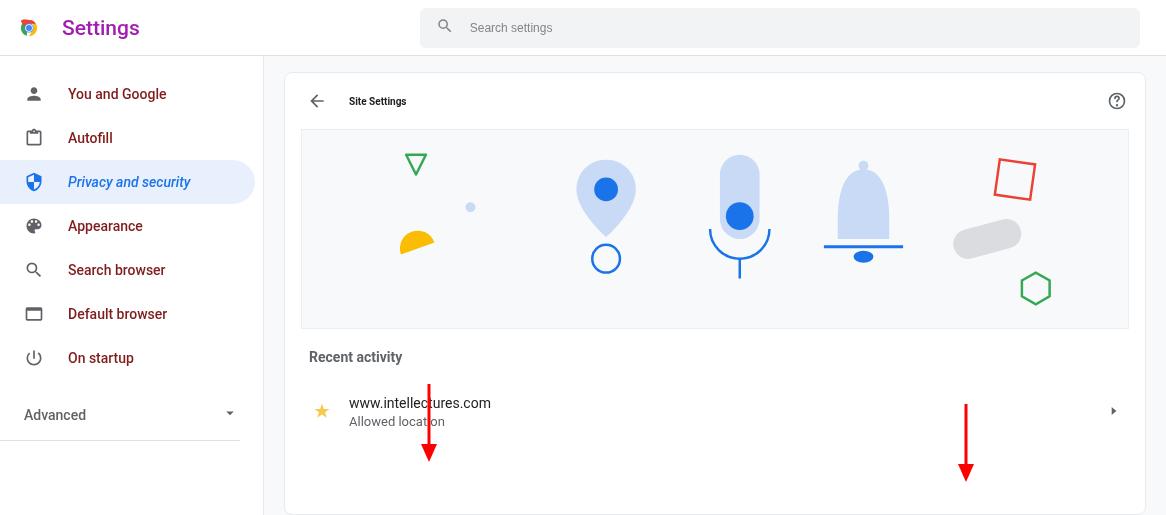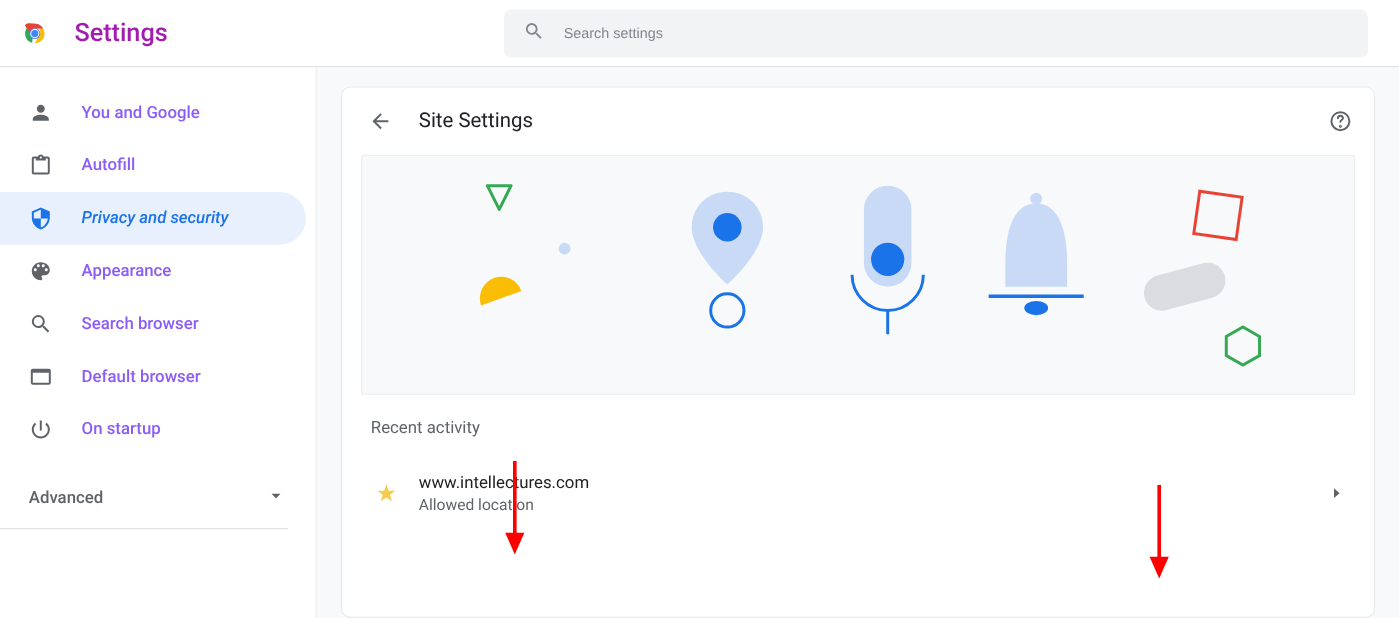--- a/index.html
+++ b/index.html
@@ -15,35 +15,35 @@
     
     .body { display: flex; height: calc(100% - 56px); }
     
     .sidebar { width: 264px; padding-top: 16px; border-right: 1px solid #e8eaed; }
     .sidebar-item { display: flex; align-items: center; height: 44px; padding: 0 24px; cursor: pointer; border-radius: 0 22px 22px 0; margin-right: 8px; }
     .sidebar-item.active { background: #e8f0fe; }
     .sidebar-item.active .sidebar-label { color: #1a73e8; font-weight: 500; font-style: italic; }
     .sidebar-item.active svg { fill: #1a73e8; }
     .sidebar-icon { width: 20px; height: 20px; margin-right: 24px; display: flex; align-items: center; justify-content: center; }
     .sidebar-icon svg { fill: #5f6368; }
-    .sidebar-label { font-size: 14px; color: #8b5cf6; font-weight: 500; }
+    .sidebar-label { font-size: 14px; color: #7f1d1d; font-weight: 500; }
     .sidebar-advanced { display: flex; align-items: center; justify-content: space-between; height: 44px; padding: 0 24px 0 24px; cursor: pointer; margin-top: 12px; border-top: 1px solid transparent; }
     .advanced-divider { height: 1px; background: #e0e0e0; margin: 4px 0 0 0; width: 240px; }
     
     .main { flex: 1; background: #f8f9fa; padding: 16px 20px 0 20px; position: relative; }
     .card { background: #fff; border-radius: 8px; border: 1px solid #e8eaed; height: 100%; overflow: hidden; }
     .card-header { display: flex; align-items: center; padding: 12px 16px; }
     .back-btn { width: 32px; height: 32px; display: flex; align-items: center; justify-content: center; cursor: pointer; margin-right: 16px; border-radius: 50%; }
-    .card-title { font-size: 17px; font-weight: 400; color: #202124; flex: 1; }
+    .card-title { font-size: 10px; font-weight: 700; color: #202124; flex: 1; }
     .help-btn { width: 24px; height: 24px; cursor: pointer; display: flex; align-items: center; justify-content: center; }
     
     .illustration { background: #f8f9fa; height: 200px; margin: 0 16px 20px 16px; position: relative; border: 1px solid #eceff1; overflow: hidden; }
     
     .recent-section { padding: 0 24px; }
-    .recent-title { font-size: 14px; color: #5f6368; font-weight: 400; margin-bottom: 24px; }
+    .recent-title { font-size: 14px; color: #5f6368; font-weight: 700; margin-bottom: 24px; }
     .activity-row { display: flex; align-items: center; padding: 4px 0; cursor: pointer; }
     .favicon { width: 20px; height: 20px; margin-right: 16px; margin-left: 4px; }
     .activity-text { flex: 1; }
     .activity-site { font-size: 14px; color: #202124; line-height: 20px; }
     .activity-status { font-size: 13px; color: #5f6368; line-height: 18px; }
     .chevron { color: #5f6368; }
 
     
     .arrow { position: absolute; pointer-events: none; }
   </style>

